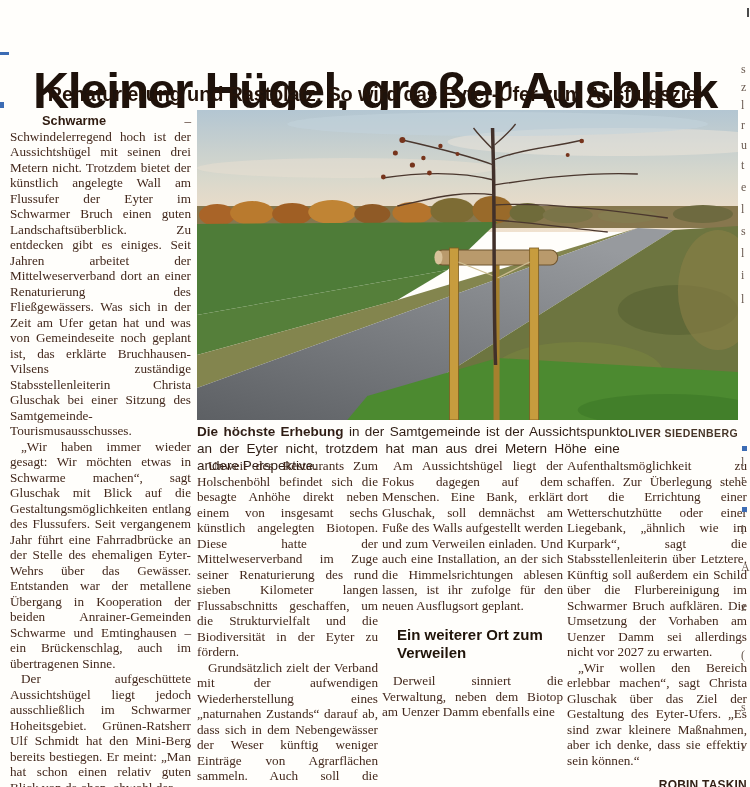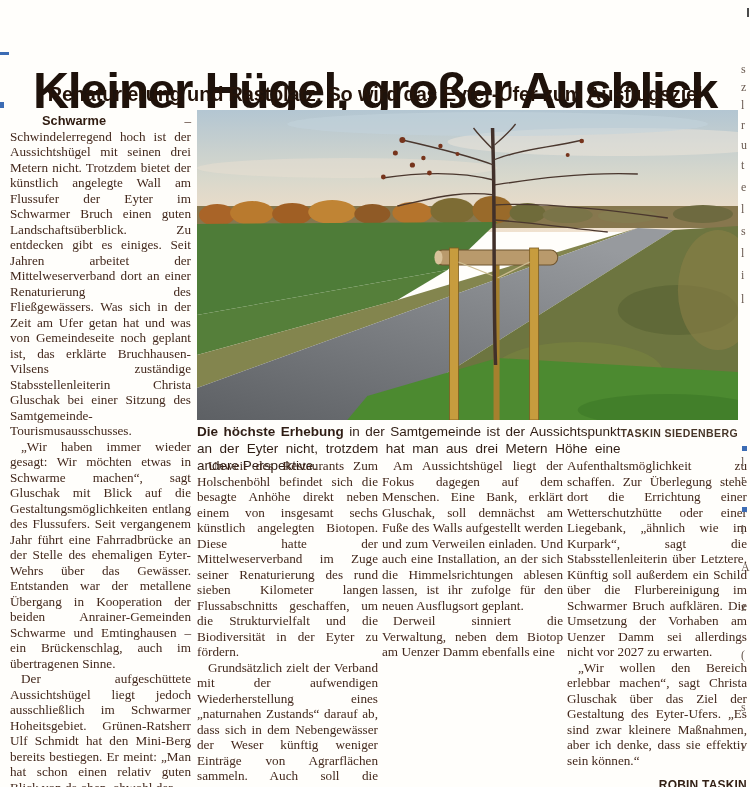--- a/index.html
+++ b/index.html
@@ -137,31 +137,32 @@
           <circle cx="232" cy="63" r="2.4"></circle>
         <circle cx="243" cy="36" r="2.2"></circle>
           <circle cx="260" cy="44" r="2"></circle>
         <circle cx="384" cy="31" r="2.3"></circle>
           <circle cx="370" cy="45" r="2"></circle>
       </g>
     </svg>
   </div>
 
   <div class="caption">
-    <span class="credit">TASKIN SIEDENBERG</span>
+    <span class="credit">OLIVER SIEDENBERG</span>
     <span class="cap-lead">Die höchste Erhebung</span><span> in der Samtgemeinde ist der Aussichtspunkt an der Eyter nicht, trotzdem hat man aus drei Metern Höhe eine andere Perspektive.</span>
   </div>
 
   <div class="col col2">
     <p class="ind">Unweit des Restaurants Zum Holschenböhl befindet sich die besagte Anhöhe direkt neben einem von insgesamt sechs künstlich angelegten Biotopen. Diese hatte der Mittelweserverband im Zuge seiner Renaturierung des rund sieben Kilometer langen Flussabschnitts geschaffen, um die Strukturvielfalt und die Biodiversität in der Eyter zu fördern.</p>
     <p class="ind">Grundsätzlich zielt der Verband mit der aufwendigen Wiederherstellung eines „naturnahen Zustands“ darauf ab, dass sich in dem Nebengewässer der Weser künftig weniger Einträge von Agrarflächen sammeln. Auch soll die Maßnahme Am-</p>
   </div>
 
   <div class="col col3">
     <p class="ind">Am Aussichtshügel liegt der Fokus dagegen auf dem Menschen. Eine Bank, erklärt Gluschak, soll demnächst am Fuße des Walls aufgestellt werden und zum Verweilen einladen. Und auch eine Installation, an der sich die Himmelsrichtungen ablesen lassen, ist ihr zufolge für den neuen Ausflugsort geplant.</p>
+    <div class="crosshead">Ein weiterer Ort zum Verweilen</div>
     <p class="ind">Derweil sinniert die Verwaltung, neben dem Biotop am Uenzer Damm ebenfalls eine</p>
   </div>
 
   <div class="col col4">
     <p>Aufenthaltsmöglichkeit zu schaffen. Zur Überlegung stehe dort die Errichtung einer Wetterschutzhütte oder einer Liegebank, „ähnlich wie im Kurpark“, sagt die Stabsstellenleiterin über Letztere. Künftig soll außerdem ein Schild über die Flurbereinigung im Schwarmer Bruch aufklären. Die Umsetzung der Vorhaben am Uenzer Damm sei allerdings nicht vor 2027 zu erwarten.</p>
     <p class="ind">„Wir wollen den Bereich erlebbar machen“, sagt Christa Gluschak über das Ziel der Gestaltung des Eyter-Ufers. „Es sind zwar kleinere Maßnahmen, aber ich denke, dass sie effektiv sein können.“</p>
     <div class="byline">ROBIN TASKIN</div>
   </div>
 
   <div class="mark-blue" style="top:52px;left:0;width:9px;height:3px;"></div>

